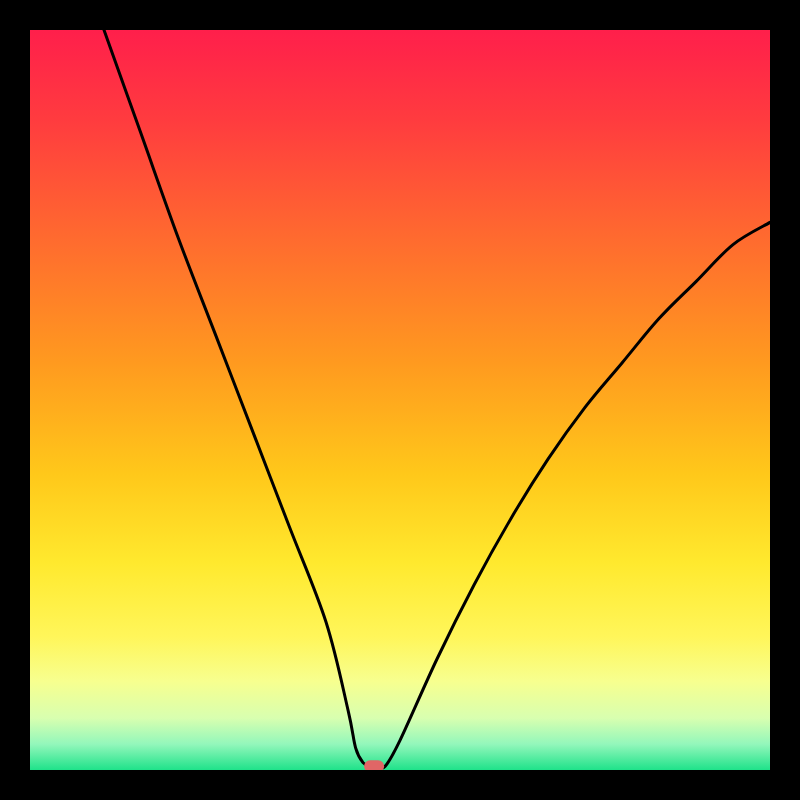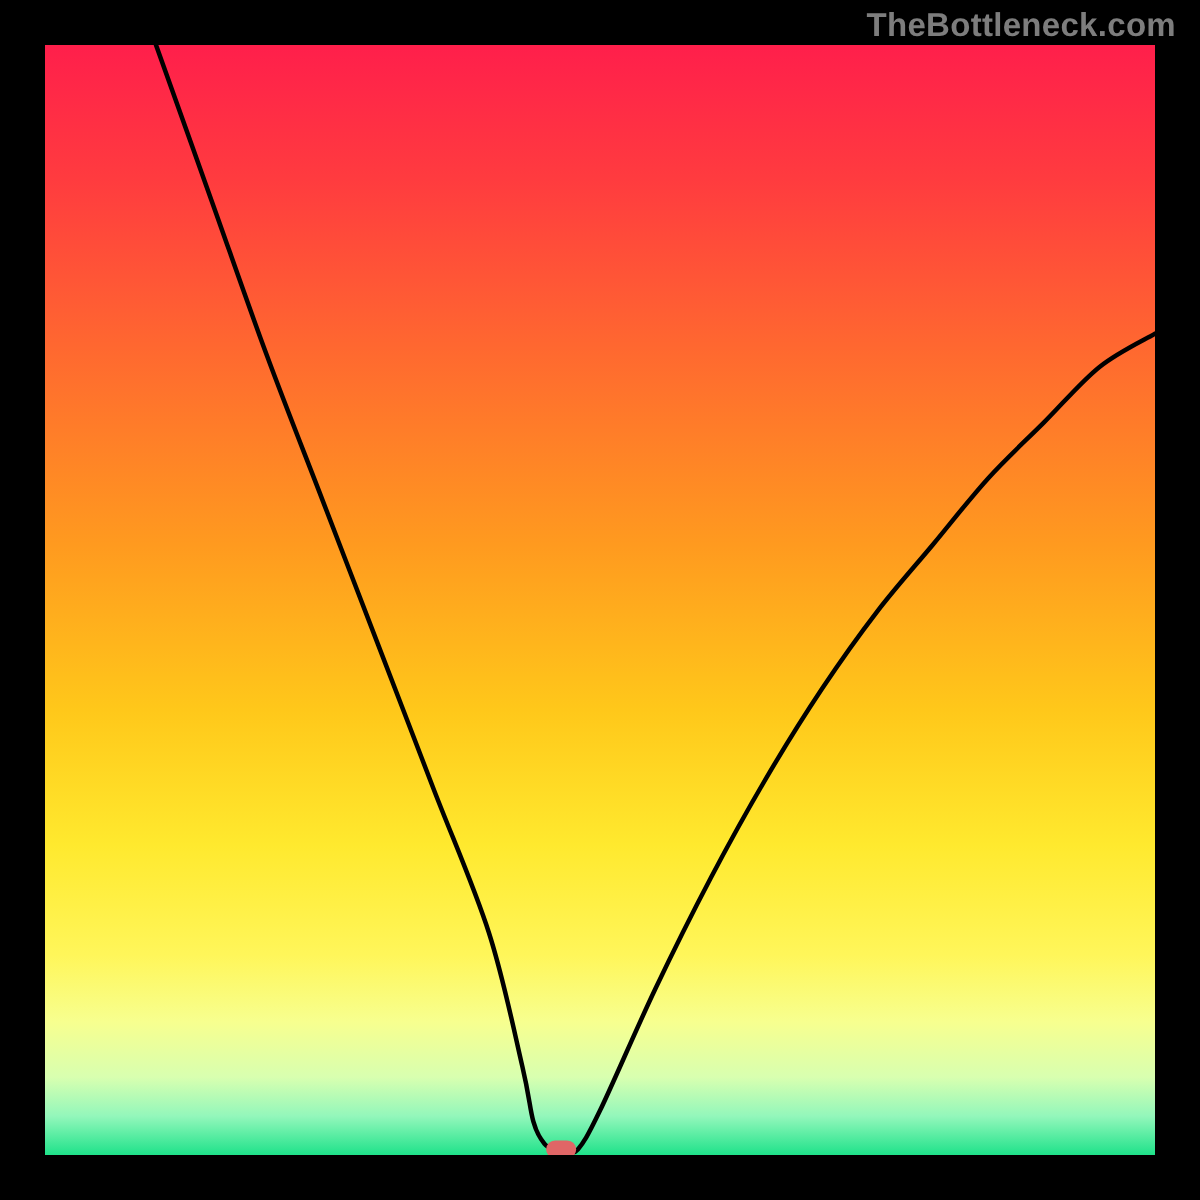--- a/index.html
+++ b/index.html
@@ -34,21 +34,20 @@
     top: 30px;
     width: 740px;
     height: 740px;
   }
   svg { display: block; }
 </style>
 </head>
 <body>
 
 <div class="frame">
-  <div class="watermark">TheBottleneck.com</div>
   <div class="plot">
     <svg id="chart-svg" width="740" height="740" viewBox="0 0 740 740">
         <defs>
           <linearGradient id="bg-grad" x1="0" y1="0" x2="0" y2="1">
             <stop offset="0%" stop-color="#ff1f4b"></stop>
             <stop offset="12%" stop-color="#ff3b3f"></stop>
             <stop offset="28.000000000000004%" stop-color="#ff6a2f"></stop>
             <stop offset="45%" stop-color="#ff9a1f"></stop>
             <stop offset="60%" stop-color="#ffc81a"></stop>
             <stop offset="72%" stop-color="#ffe92e"></stop>

